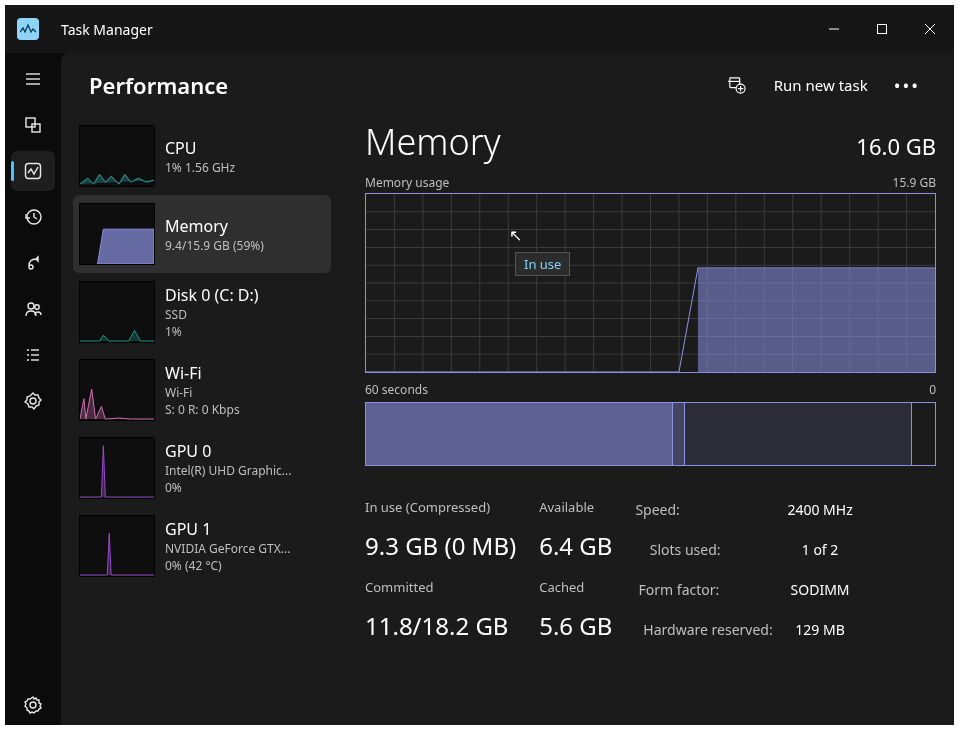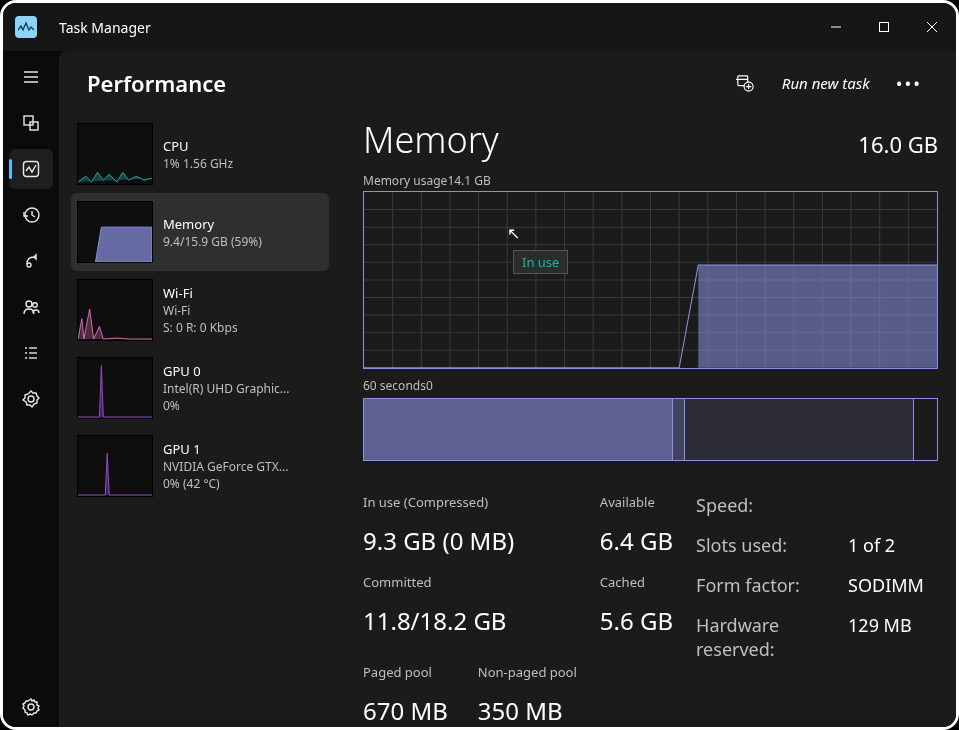--- a/index.html
+++ b/index.html
@@ -26,22 +26,22 @@
     width:959px; height:730px;
     background:#000;
     font-family: "Segoe UI", system-ui, sans-serif;
     color: var(--text);
     overflow:hidden;
     font-size:14px;
   }
   .window {
     width:100%; height:100%;
     background:var(--bg);
-    border:3px solid #ffffff;
-    border-radius:16px;
+    border:5px solid #ffffff;
+    border-radius:0;
     display:flex; flex-direction:column;
     overflow:hidden;
   }
   .titlebar {
     height:48px;
     display:flex; align-items:center;
     background:var(--titlebar);
     padding-left:12px;
     flex-shrink:0;
   }
@@ -88,21 +88,21 @@
     border-top-left-radius:8px;
     display:flex; flex-direction:column;
     min-width:0;
   }
   .topbar {
     height:64px; display:flex; align-items:center;
     padding:0 28px;
   }
   .topbar h1 { font-size:22px; font-weight:600; margin:0; }
   .topbar-actions { margin-left:auto; display:flex; align-items:center; gap:20px; }
-  .run-task { display:flex; align-items:center; gap:28px; font-size:15px;font-style:italic; }
+  .run-task { display:flex; align-items:center; gap:28px; font-size:15px; }
   .more-btn { font-size:18px; letter-spacing:2px; padding:0 6px; }
   .main {
     flex:1; display:flex; min-height:0;
     padding:0 0 0 12px;
   }
   .sidebar-list { width:258px; flex-shrink:0; }
   .side-item {
     height:78px;
     display:flex;
     border-radius:6px;
@@ -113,55 +113,55 @@
   .thumb {
     width:76px; height:62px;
     margin:8px 10px 8px 6px;
     position:relative;
     background:#0e0e0e;
     border:1px solid #000;
     overflow:hidden;
   }
   .thumb svg { position:absolute; bottom:0; left:0; width:100%; height:100%; }
   .side-info { display:flex; flex-direction:column; justify-content:center; min-width:0; }
-  .side-info .name { font-size:13px; color:#fff; }
+  .side-info .name { font-size:16px; color:#fff; }
   .side-info .line { font-size:12px; color:var(--text-dim); white-space:nowrap; overflow:hidden; text-overflow:ellipsis; max-width:156px;}
   .detail {
     flex:1; padding:0 18px 0 34px; min-width:0;
     display:flex; flex-direction:column;
   }
   .detail-head {
     display:flex; align-items:baseline; justify-content:space-between;
     margin-top:0px;
   }
   .detail-head h2 { font-size:36px; font-weight:300; margin:0; }
   .detail-head .total { font-size:22px; font-weight:400; }
   .chart-label-row {
-    display:flex; 
+    display:flex; justify-content:space-between;
     font-size:12px; color:var(--text-dim);
     margin-top:8px;
   }
   .chart {
     height:180px;
     border:1px solid var(--accent-mem);
     margin-top:2px;
     position:relative;
     overflow:hidden;
   }
   .chart .grid line { stroke:var(--grid); stroke-width:1; }
   .chart .area { fill:var(--accent-mem-fill); }
   .chart .line { stroke:var(--accent-mem); fill:none; stroke-width:1; }
   .tooltip {
     position:absolute; left:143px; top:30px;
     pointer-events:none;
   }
   .tooltip .cursor { font-size:16px; color:#fff; }
   .tooltip .box {
     background:#2c2c2c; border:1px solid #555;
-    padding:2px 8px; font-size:13px; color:#14b8a6;
+    padding:2px 8px; font-size:13px; color:#7dd3fc;
     margin-top:6px; margin-left:6px;
   }
   .comp-label { font-size:12px; color:var(--text-dim); margin-top:8px; }
   .comp-bar {
     height:64px; border:1px solid var(--accent-mem);
     margin-top:4px;
     display:flex;
     overflow:hidden;
   }
   .comp-seg { height:100%; }
@@ -171,21 +171,21 @@
   .comp-free  { background:transparent; }
   .stats {
     margin-top:32px;
     display:flex;
     gap:23px;
   }
   .stats-col { display:flex; flex-direction:column; gap:16px; min-width:0; }
   .stat-group .lbl { font-size:13px; color:var(--text-dim); }
   .stat-group .val { font-size:24px; color:#fff; margin-top:13px; }
   .stats-row2 { display:flex; gap:30px; margin-top:10px; }
-  .spec-table { font-size:18px; }
+  .spec-table { font-size:14px;align-items:center; }
   .spec-row { display:flex; gap:6px; line-height:24px; }
   .spec-row .k { width:146px; color:var(--text-dim); }
   .spec-row .v { color:#fff; }
 </style>
 </head>
 <body>
 
 <div class="window">
 
   <div class="titlebar">
@@ -322,20 +322,32 @@
               <svg viewBox="0 0 76 62" preserveAspectRatio="none">
                   <polygon points="18,62 24,26 76,26 76,62" fill="rgba(139,145,226,0.7)" stroke="#8b91e2"></polygon>
                 </svg>
             </div>
             <div class="side-info">
               <div class="name">Memory</div>
               <div class="line">9.4/15.9 GB (59%)</div>
             </div>
           </div>
 
+          <div class="side-item">
+            <div class="thumb">
+              <svg viewBox="0 0 76 62" preserveAspectRatio="none">
+                  <polyline points="0,61 20,61 24,55 30,61 50,61 56,50 62,61 76,61" stroke="#1b9a8a" fill="rgba(27,154,138,0.3)"></polyline>
+                </svg>
+            </div>
+            <div class="side-info">
+              <div class="name">Disk 0 (C: D:)</div>
+              <div class="line">SSD</div>
+              <div class="line">1%</div>
+            </div>
+          </div>
 
           <div class="side-item">
             <div class="thumb">
               <svg viewBox="0 0 76 62" preserveAspectRatio="none">
                   <polyline points="0,61 4,40 6,61 12,30 16,61 22,48 26,61 40,60 52,61 76,61" stroke="#d66fb5" fill="rgba(214,111,181,0.3)"></polyline>
                 </svg>
             </div>
             <div class="side-info">
               <div class="name">Wi-Fi</div>
               <div class="line">Wi-Fi</div>
@@ -372,21 +384,21 @@
         </div>
 
         <div class="detail">
           <div class="detail-head">
             <h2>Memory</h2>
             <div class="total">16.0 GB</div>
           </div>
 
           <div class="chart-label-row">
             <span>Memory usage</span>
-            <span>14.1 GB</span>
+            <span>15.9 GB</span>
           </div>
           <div class="chart">
             <svg viewBox="0 0 560 180" preserveAspectRatio="none" width="100%" height="100%">
               <g class="grid">
                 <line x1="0" y1="18" x2="560" y2="18"></line>
                   <line x1="0" y1="36" x2="560" y2="36"></line>
                 <line x1="0" y1="54" x2="560" y2="54"></line>
                   <line x1="0" y1="72" x2="560" y2="72"></line>
                 <line x1="0" y1="90" x2="560" y2="90"></line>
                   <line x1="0" y1="108" x2="560" y2="108"></line>
@@ -436,44 +448,35 @@
           <div class="stats">
             <div class="stats-col">
               <div class="stat-group">
                 <div class="lbl">In use (Compressed)</div>
                 <div class="val">9.3 GB (0 MB)</div>
               </div>
               <div class="stat-group">
                 <div class="lbl">Committed</div>
                 <div class="val">11.8/18.2 GB</div>
               </div>
-              <div class="stats-row2">
-                <div class="stat-group">
-                  <div class="lbl">Paged pool</div>
-                  <div class="val">670 MB</div>
-                </div>
-                <div class="stat-group">
-                  <div class="lbl">Non-paged pool</div>
-                  <div class="val">350 MB</div>
-                </div>
-              </div>
             </div>
             <div class="stats-col">
               <div class="stat-group">
                 <div class="lbl">Available</div>
                 <div class="val">6.4 GB</div>
               </div>
               <div class="stat-group">
                 <div class="lbl">Cached</div>
                 <div class="val">5.6 GB</div>
               </div>
             </div>
             <div class="stats-col spec-table">
               <div class="spec-row">
                   <span class="k">Speed:</span>
+                  <span class="v">2400 MHz</span>
                 </div>
               <div class="spec-row">
                   <span class="k">Slots used:</span>
                   <span class="v">1 of 2</span>
                 </div>
               <div class="spec-row">
                   <span class="k">Form factor:</span>
                   <span class="v">SODIMM</span>
                 </div>
               <div class="spec-row">

